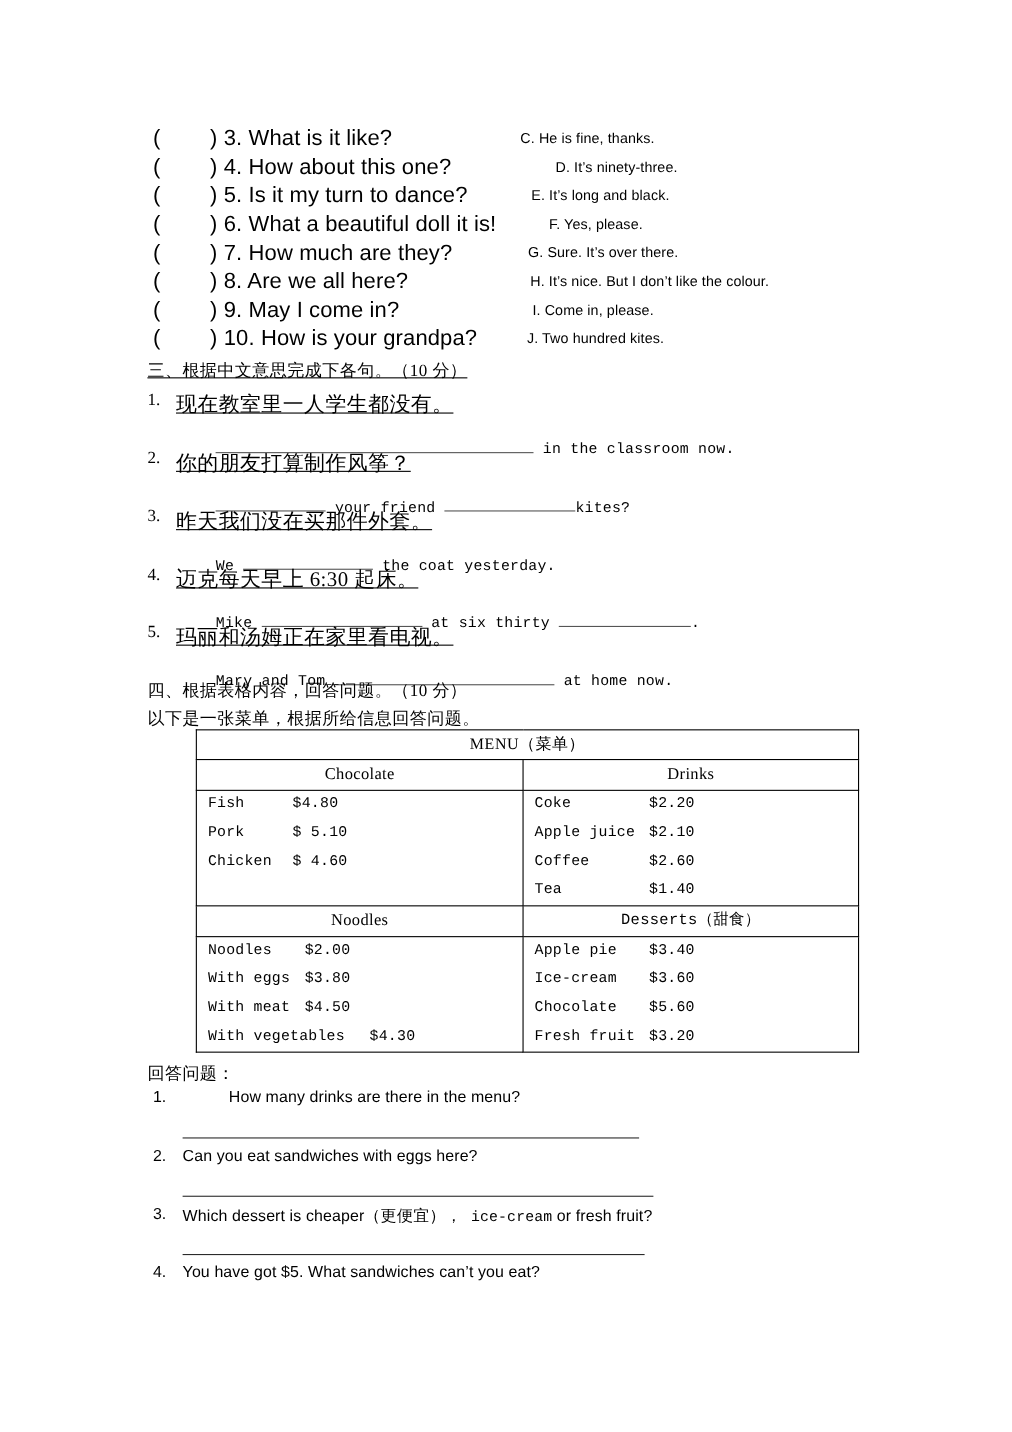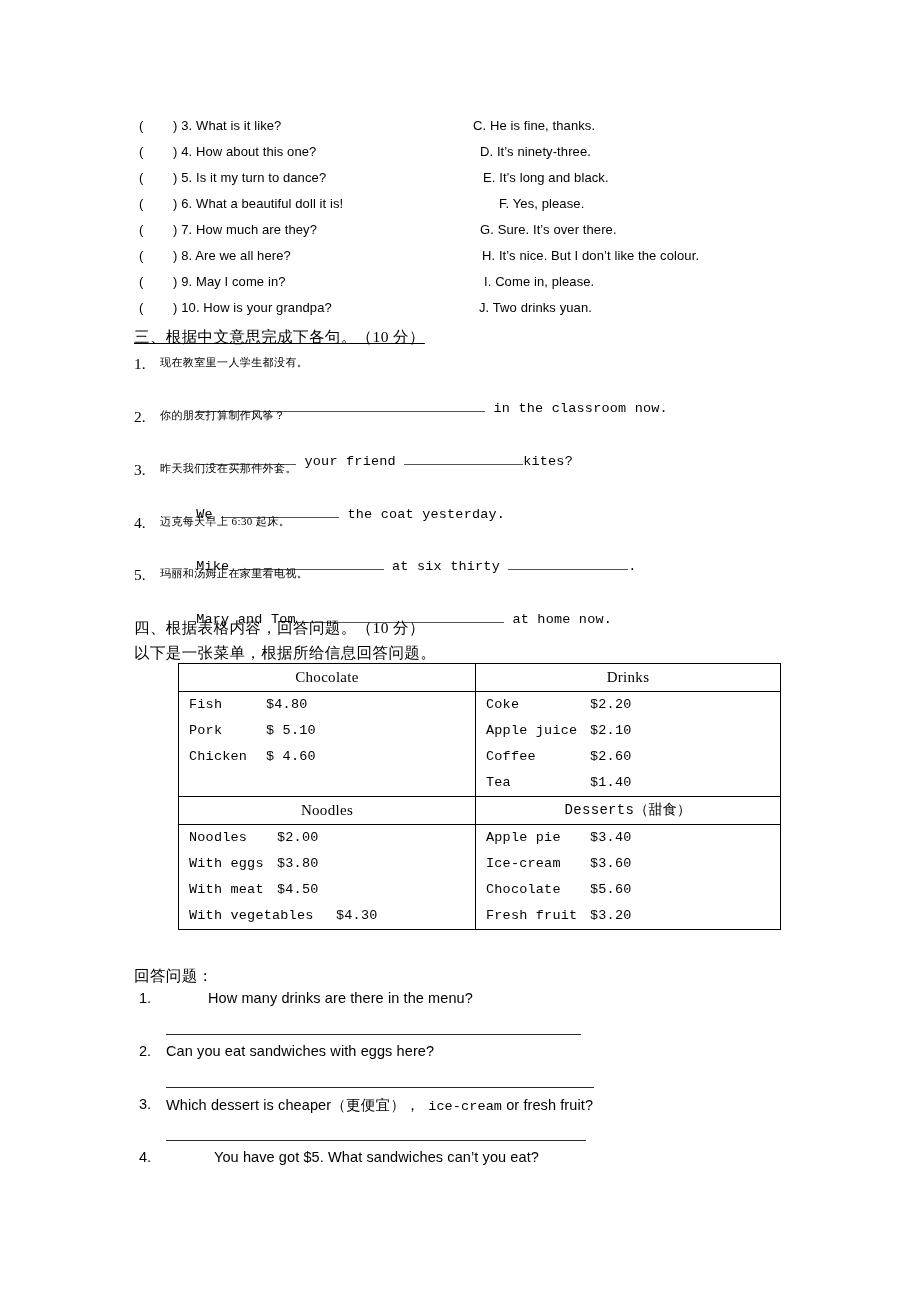--- a/index.html
+++ b/index.html
@@ -32,31 +32,31 @@
     position: relative;
     height: 26px;
     line-height: 26px;
   }
   .match-left {
     position: absolute;
     left: 139px;
     top: 0;
     white-space: pre;
     font-family: "Liberation Sans", sans-serif;
+    font-size: 20px;
+    letter-spacing: 0.1px;
+  }
+  .match-right {
+    position: absolute;
+    top: 0;
+    white-space: nowrap;
+    font-family: "Liberation Sans", sans-serif;
     font-size: 13px;
     letter-spacing: 0.1px;
   }
-  .match-right {
-    position: absolute;
-    top: 0;
-    white-space: nowrap;
-    font-family: "Liberation Sans", sans-serif;
-    font-size: 13px;
-    letter-spacing: 0.1px;
-  }
 
   
   .cn-head {
     position: absolute;
     left: 134px;
     white-space: nowrap;
     font-family: "Liberation Serif", serif;
     font-size: 15.5px;
     letter-spacing: 0.4px;
   }
@@ -74,23 +74,24 @@
     position: absolute;
     left: 134px;
     font-family: "Liberation Serif", serif;
     font-size: 15.5px;
     white-space: nowrap;
   }
   .t-cn {
     position: absolute;
     left: 160px;
     font-family: "Liberation Serif", serif;
-    font-size: 11px;
+    font-size: 19px;
     letter-spacing: 0.4px;
     white-space: nowrap;
+    text-decoration: underline;
   }
   .t-ans {
     position: absolute;
     font-family: "Liberation Mono", monospace;
     font-size: 13.5px;
     white-space: pre;
     letter-spacing: 0.2px;
   }
   .blank {
     display: inline-block;
@@ -189,21 +190,21 @@
 <div class="page">
 
   <div class="match-block" style="top:113px;">
 
     <div class="match-row">
       <span class="match-left">(        ) 3. What is it like?</span>
       <span class="match-right" style="left:473px;">C. He is fine, thanks.</span>
     </div>
     <div class="match-row">
       <span class="match-left">(        ) 4. How about this one?</span>
-      <span class="match-right" style="left:480px;">D. It’s ninety-three.</span>
+      <span class="match-right" style="left:505px;">D. It’s ninety-three.</span>
     </div>
     <div class="match-row">
       <span class="match-left">(        ) 5. Is it my turn to dance?</span>
       <span class="match-right" style="left:483px;">E. It’s long and black.</span>
     </div>
     <div class="match-row">
       <span class="match-left">(        ) 6. What a beautiful doll it is!</span>
       <span class="match-right" style="left:499px;">F. Yes, please.</span>
     </div>
     <div class="match-row">
@@ -213,21 +214,21 @@
     <div class="match-row">
       <span class="match-left">(        ) 8. Are we all here?</span>
       <span class="match-right" style="left:482px;">H. It’s nice. But I don’t like the colour.</span>
     </div>
     <div class="match-row">
       <span class="match-left">(        ) 9. May I come in?</span>
       <span class="match-right" style="left:484px;">I. Come in, please.</span>
     </div>
     <div class="match-row">
       <span class="match-left">(        ) 10. How is your grandpa?</span>
-      <span class="match-right" style="left:479px;">J. Two drinks yuan.</span>
+      <span class="match-right" style="left:479px;">J. Two hundred kites.</span>
     </div>
   </div>
 
   <div class="cn-head" style="top:327px;text-decoration:underline;">三、根据中文意思完成下各句。（10 分）</div>
 
   <div class="t-num" style="top:355px;">1.</div>
   <div class="t-cn" style="top:355px;">现在教室里一人学生都没有。</div>
   <div class="t-ans" style="top:382px; left:163px;">
     <span class="blank" style="width:289px;"></span><span> in the classroom now.</span>
   </div>
@@ -258,20 +259,23 @@
 
   <div class="cn-head" style="top:618px;">四、根据表格内容，回答问题。（10 分）</div>
   <div class="cn-sub" style="top:643px;">以下是一张菜单，根据所给信息回答问题。</div>
 
   <table class="menu-table">
     <colgroup>
         <col style="width:297px;">
         <col style="width:305px;">
       </colgroup>
     <tbody>
+      <tr>
+        <td colspan="2" class="menu-title">MENU（菜单）</td>
+      </tr>
       <tr>
         <td class="cat-head">Chocolate</td>
         <td class="cat-head">Drinks</td>
       </tr>
       <tr>
         <td class="item-cell">
           <div class="item-line"><span class="item-name" style="width:77px;">Fish</span><span class="item-price">$4.80</span></div>
           <div class="item-line"><span class="item-name" style="width:77px;">Pork</span><span class="item-price">$ 5.10</span></div>
           <div class="item-line"><span class="item-name" style="width:77px;">Chicken</span><span class="item-price">$ 4.60</span></div>
           <div class="item-line">&nbsp;</div>
@@ -312,15 +316,15 @@
 
   <div class="q-num" style="top:1043px;">2.</div>
   <div class="q-text" style="top:1043px;">Can you eat sandwiches with eggs here?</div>
   <div class="q-line" style="top:1087px; width:428px;"></div>
 
   <div class="q-num" style="top:1096px;">3.</div>
   <div class="q-text" style="top:1096px;"><span>Which dessert is cheaper</span><span class="cn-inline">（更便宜），</span><span class="mono-inline"> ice-cream</span><span> or fresh fruit?</span></div>
   <div class="q-line" style="top:1140px; width:420px;"></div>
 
   <div class="q-num" style="top:1149px;">4.</div>
-  <div class="q-text" style="top:1149px;margin-left:48px;">You have got  $5. What sandwiches can’t you eat?</div>
+  <div class="q-text" style="top:1149px;">You have got  $5. What sandwiches can’t you eat?</div>
 
 </div>
 
 </body></html>

